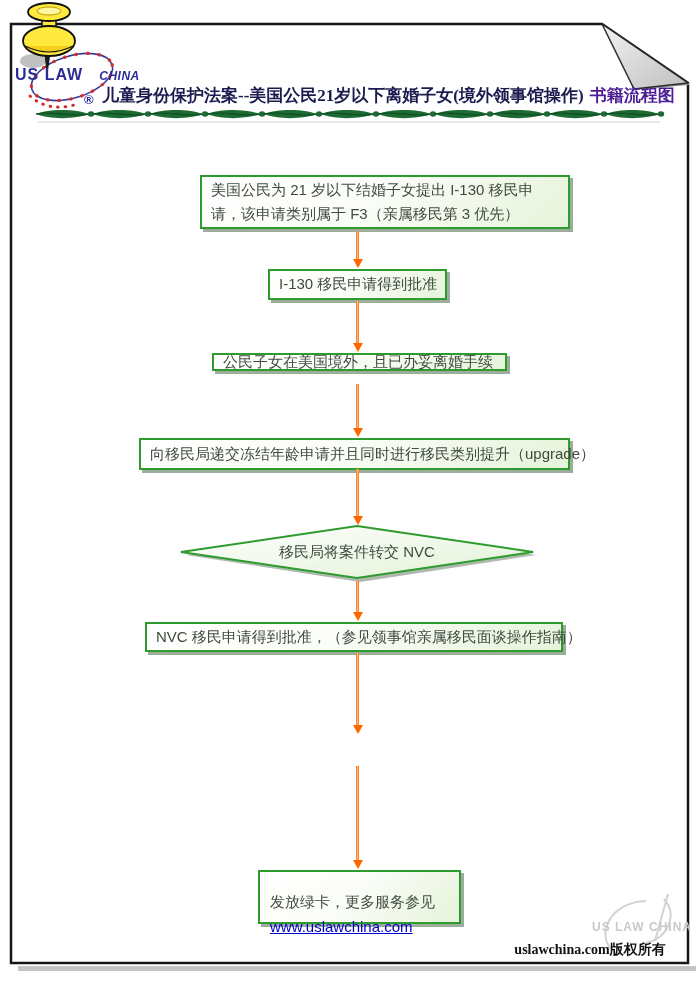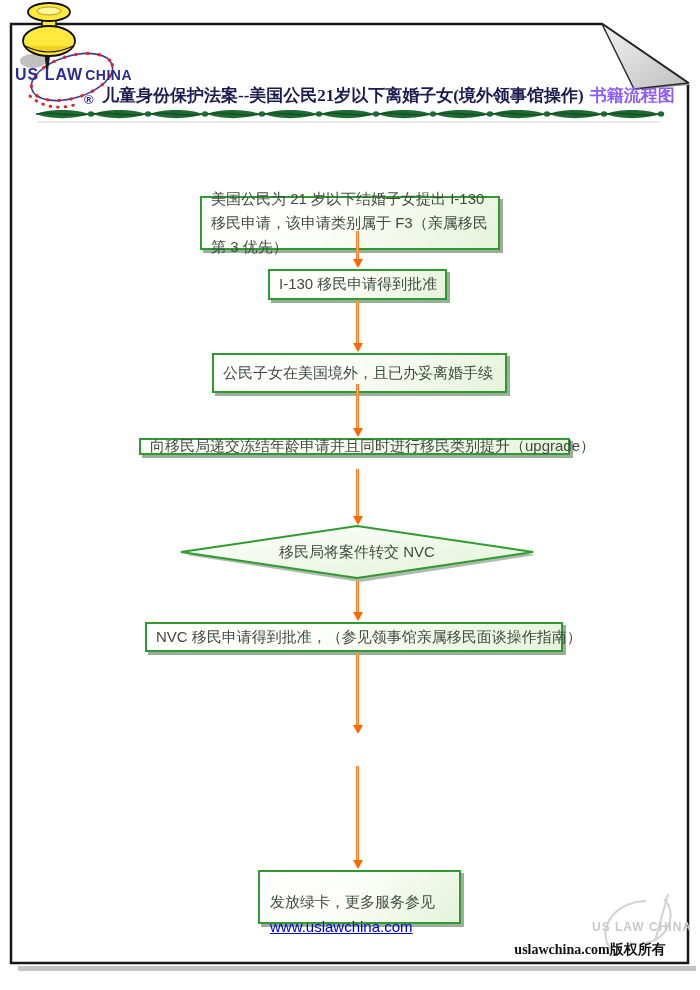--- a/index.html
+++ b/index.html
@@ -3,27 +3,27 @@
 <meta charset="utf-8">
 <style>
   html,body{margin:0;padding:0;background:#fff;}
   body{font-family:"Liberation Sans","DejaVu Sans",sans-serif;}
   .canvas{position:relative;width:700px;height:990px;background:#fff;overflow:hidden;}
   .sheet-svg{position:absolute;left:0;top:0;width:700px;height:990px;}
 
   
   .logo-words{position:absolute;left:15px;top:66px;color:#2b2b94;white-space:nowrap;}
   .lw-big{font-size:16px;font-weight:bold;letter-spacing:1px;}
-  .lw-small{font-size:14px;font-weight:bold;letter-spacing:.5px;margin-left:2px;}
+  .lw-small{font-size:12px;font-weight:bold;letter-spacing:.5px;margin-left:16px;font-style:italic;}
   .reg-mark{position:absolute;left:84px;top:92px;font-size:13px;color:#2b2b94;font-weight:bold;}
 
   
   .page-title{position:absolute;left:102px;top:84px;width:575px;white-space:nowrap;
     font-family:"Liberation Serif","DejaVu Serif",serif;font-weight:bold;font-size:17px;color:#1b1b4f;}
-  .title-suffix{color:#8b5cf6;margin-left:6px;}
+  .title-suffix{color:#4c1d95;margin-left:6px;}
 
   
   .fbox{position:absolute;box-sizing:border-box;border:2px solid #2e9b2e;
     background:linear-gradient(135deg,#ffffff 0%,#fbfdf8 45%,#e6f3da 100%);
     box-shadow:3px 3px 0 rgba(75,105,75,0.55);
     display:flex;align-items:center;
     font-size:15px;color:#3f4a3f;line-height:1.5;padding:3px 9px;}
   .fbox.nowrap{white-space:nowrap;align-items:center;}
   .fbox.multiline{line-height:1.6;}
 
@@ -118,48 +118,48 @@
 
   <div class="logo-words">
     <span class="lw-big">US LAW</span><span class="lw-small">CHINA</span>
   </div>
   <div class="reg-mark">®</div>
 
   <div class="page-title">
     <span>儿童身份保护法案--美国公民21岁以下离婚子女(境外领事馆操作)</span><span class="title-suffix">书籍流程图</span>
   </div>
 
-  <div class="fbox multiline" style="left:200px;top:175px;width:300px;height:54px;margin-top:21px;">
+  <div class="fbox multiline" style="left:200px;top:175px;width:370px;height:54px;">
     <span>美国公民为 21 岁以下结婚子女提出 I-130 移民申请，该申请类别属于 F3（亲属移民第 3 优先）</span>
   </div>
 
   <div class="arrow" style="left:352px;top:231px;height:37px;">
     <div class="shaft"></div>
     <div class="head"></div>
   </div>
 
   <div class="fbox nowrap" style="left:268px;top:269px;width:179px;height:31px;">
     <span>I-130 移民申请得到批准</span>
   </div>
 
   <div class="arrow" style="left:352px;top:301px;height:51px;">
     <div class="shaft"></div>
     <div class="head"></div>
   </div>
 
-  <div class="fbox nowrap" style="left:212px;top:353px;width:295px;height:40px;">
+  <div class="fbox nowrap" style="left:212px;top:353px;width:295px;height:18px;">
     <span>公民子女在美国境外，且已办妥离婚手续</span>
   </div>
 
   <div class="arrow" style="left:352px;top:384px;height:53px;">
     <div class="shaft"></div>
     <div class="head"></div>
   </div>
 
-  <div class="fbox nowrap" style="left:139px;top:438px;width:431px;height:17px;">
+  <div class="fbox nowrap" style="left:139px;top:438px;width:431px;height:32px;">
     <span>向移民局递交冻结年龄申请并且同时进行移民类别提升（upgrade）</span>
   </div>
 
   <div class="arrow" style="left:352px;top:469px;height:56px;">
     <div class="shaft"></div>
     <div class="head"></div>
   </div>
 
   <div class="diamond-wrap">
     <svg width="362" height="60" viewBox="0 0 362 60">

